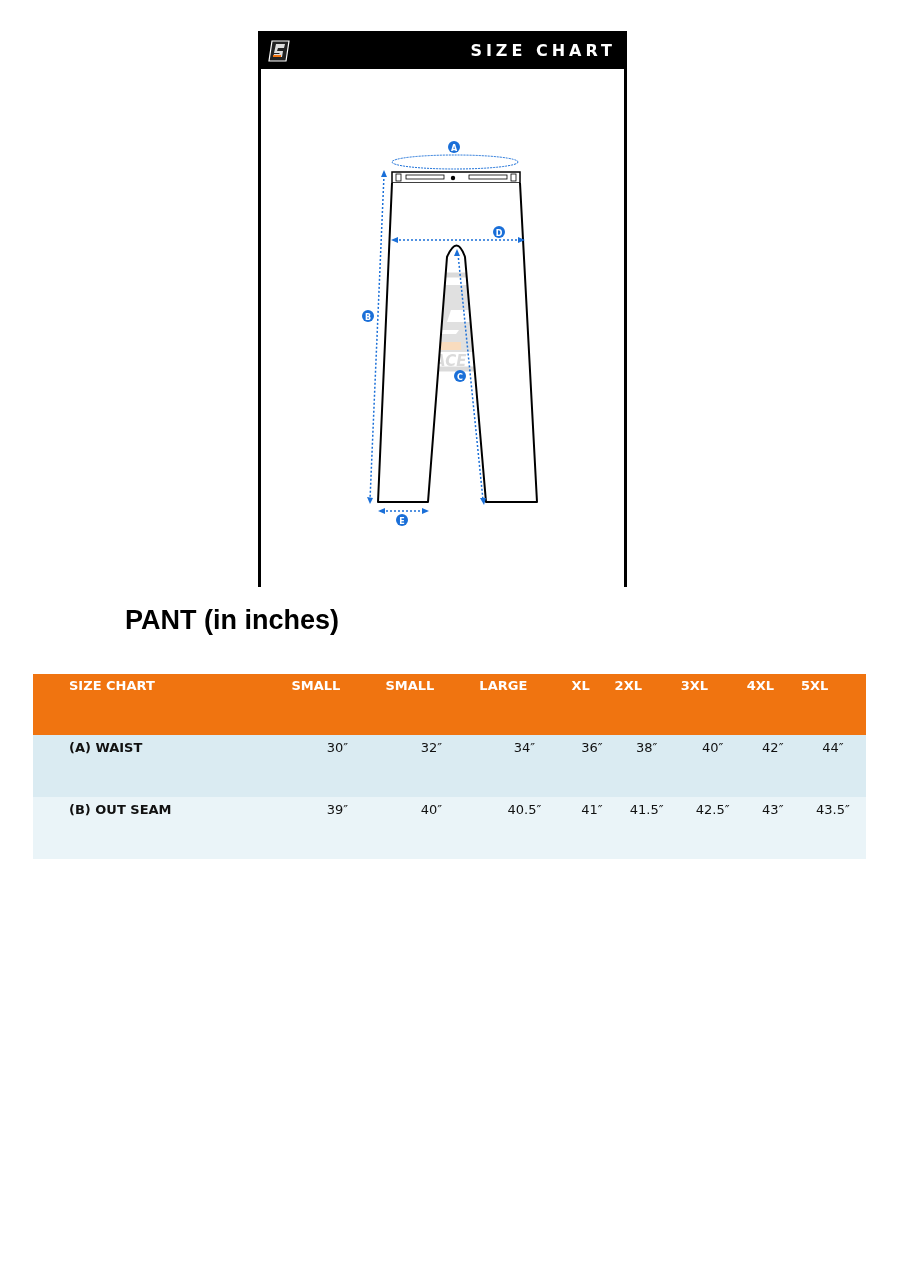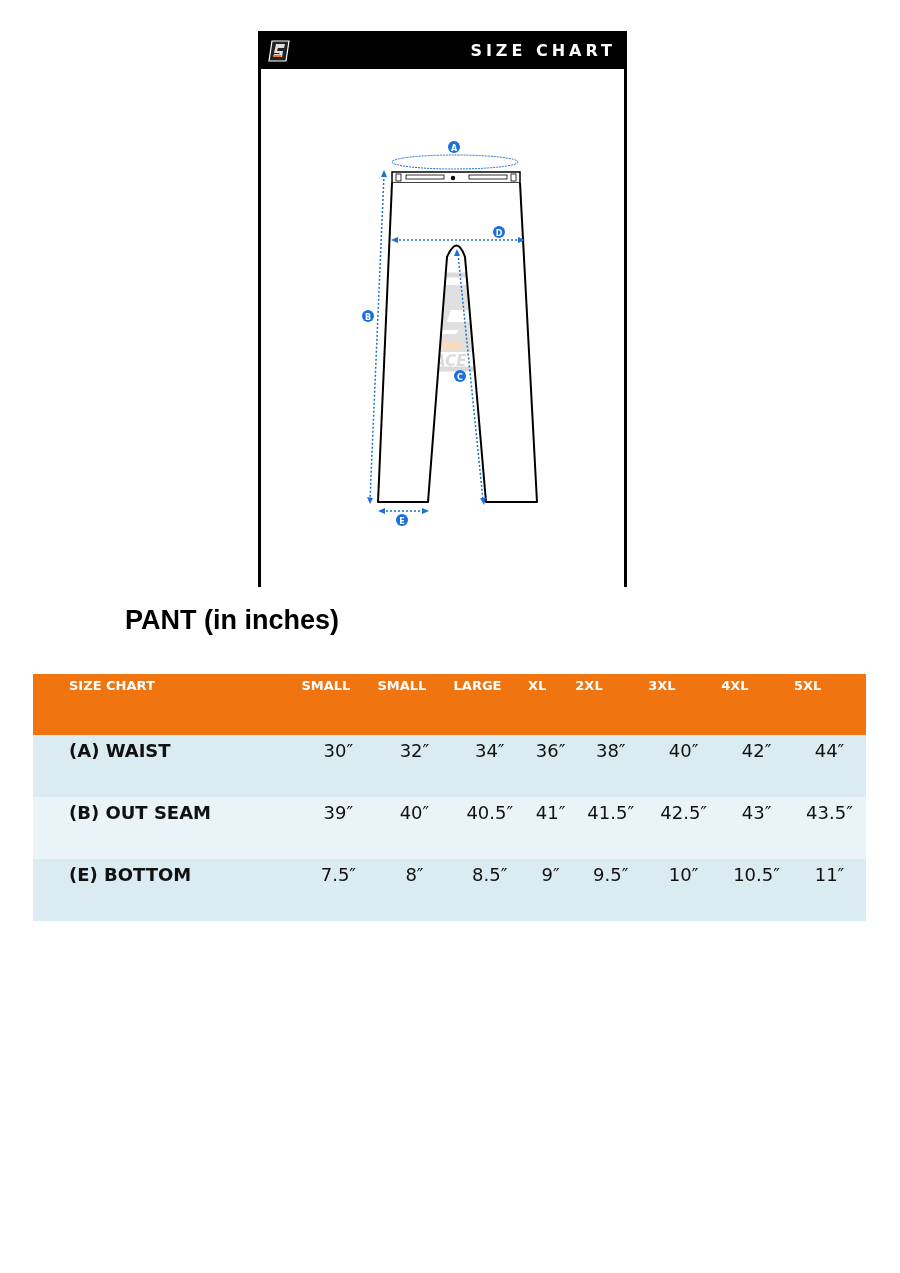--- a/index.html
+++ b/index.html
@@ -13,21 +13,21 @@
                   font-size: 16px; letter-spacing: 4px; font-family: "DejaVu Sans", sans-serif; }
     .logo { position: absolute; left: 7px; top: 8px; width: 22px; height: 22px; }
     .diagram { position: absolute; left: 0; top: 0; }
     .section-title { position: absolute; left: 109px; top: 605px; font-size: 27px; font-weight: bold;
                      font-family: "Liberation Sans", sans-serif; color: #000; margin-left: 16px; }
     table.size { position: absolute; left: 33px; top: 674px; width: 833px; border-collapse: collapse;
                  font-family: "DejaVu Sans", sans-serif; }
     table.size th { background: #f07410; color: #fff; font-weight: bold; font-size: 13px;
                     height: 56px; vertical-align: top; padding-top: 4px; text-align: left; }
     table.size th.first { text-align: left; padding-left: 36px; }
-    table.size td { height: 56px; vertical-align: top; padding-top: 5px; font-size: 18px;
+    table.size td { height: 56px; vertical-align: top; padding-top: 5px; font-size: 13px;
                     color: #111; text-align: center; }
     table.size td.label { text-align: left; padding-left: 36px; font-weight: bold; }
     table.size tr.odd td { background: #daebf2; }
     table.size tr.even td { background: #eaf4f8; margin-left: 8px; }
   </style>
 </head>
 <body>
 
 <div class="card">
   <div class="card-header">
@@ -132,25 +132,14 @@
       <td class="label">(B)  OUT SEAM</td>
       <td>39″</td>
       <td>40″</td>
       <td>40.5″</td>
       <td>41″</td>
       <td>41.5″</td>
       <td>42.5″</td>
       <td>43″</td>
       <td>43.5″</td>
     </tr>
-    <tr class="odd">
-      <td class="label">(E)  BOTTOM</td>
-      <td>7.5″</td>
-      <td>8″</td>
-      <td>8.5″</td>
-      <td>9″</td>
-      <td>9.5″</td>
-      <td>10″</td>
-      <td>10.5″</td>
-      <td>11″</td>
-    </tr>
   </tbody>
 </table>
 
 </body></html>

